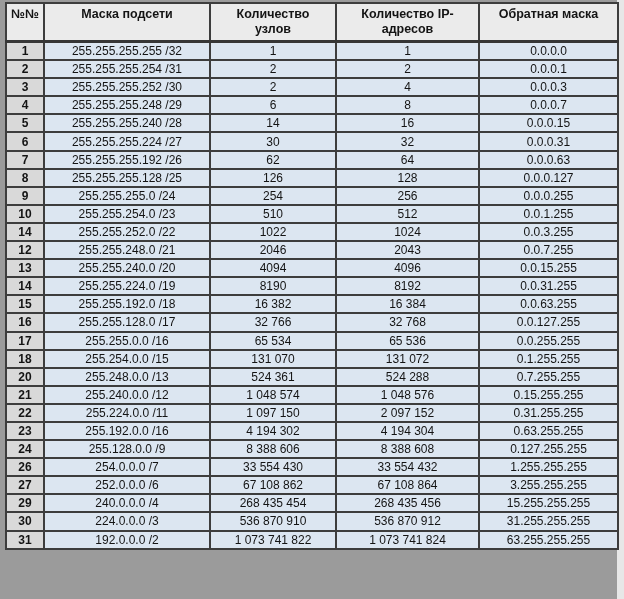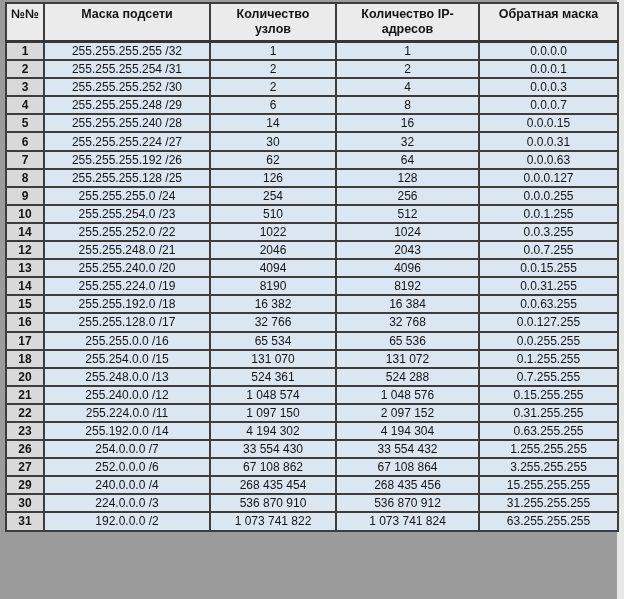--- a/index.html
+++ b/index.html
@@ -236,24 +236,31 @@
         </tr>
         <tr>
           <td class="num">22</td>
           <td>255.224.0.0 /11</td>
           <td>1 097 150</td>
           <td>2 097 152</td>
           <td>0.31.255.255</td>
         </tr>
         <tr>
           <td class="num">23</td>
-          <td>255.192.0.0 /14</td>
+          <td>255.192.0.0 /16</td>
           <td>4 194 302</td>
           <td>4 194 304</td>
           <td>0.63.255.255</td>
+        </tr>
+        <tr>
+          <td class="num">24</td>
+          <td>255.128.0.0 /9</td>
+          <td>8 388 606</td>
+          <td>8 388 608</td>
+          <td>0.127.255.255</td>
         </tr>
         <tr>
           <td class="num">26</td>
           <td>254.0.0.0 /7</td>
           <td>33 554 430</td>
           <td>33 554 432</td>
           <td>1.255.255.255</td>
         </tr>
         <tr>
           <td class="num">27</td>

